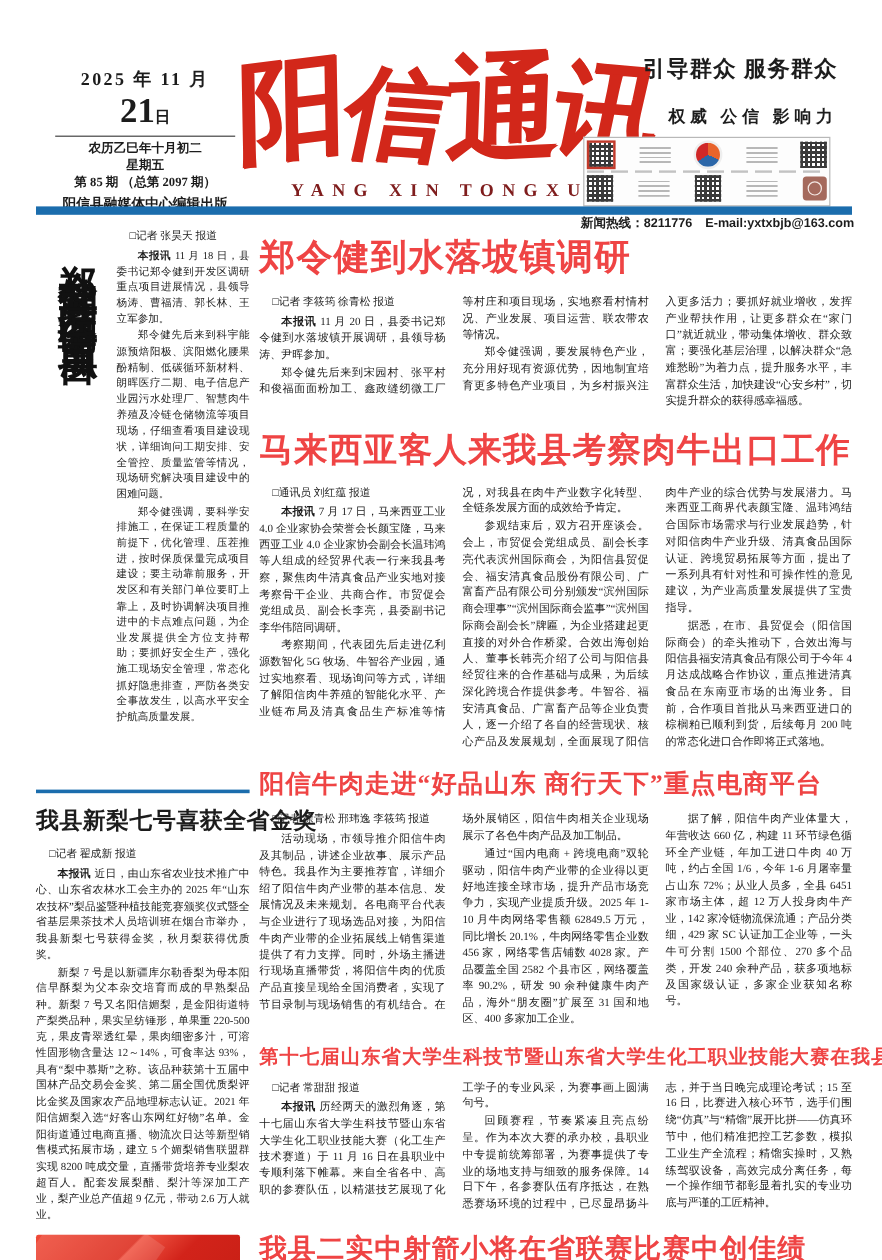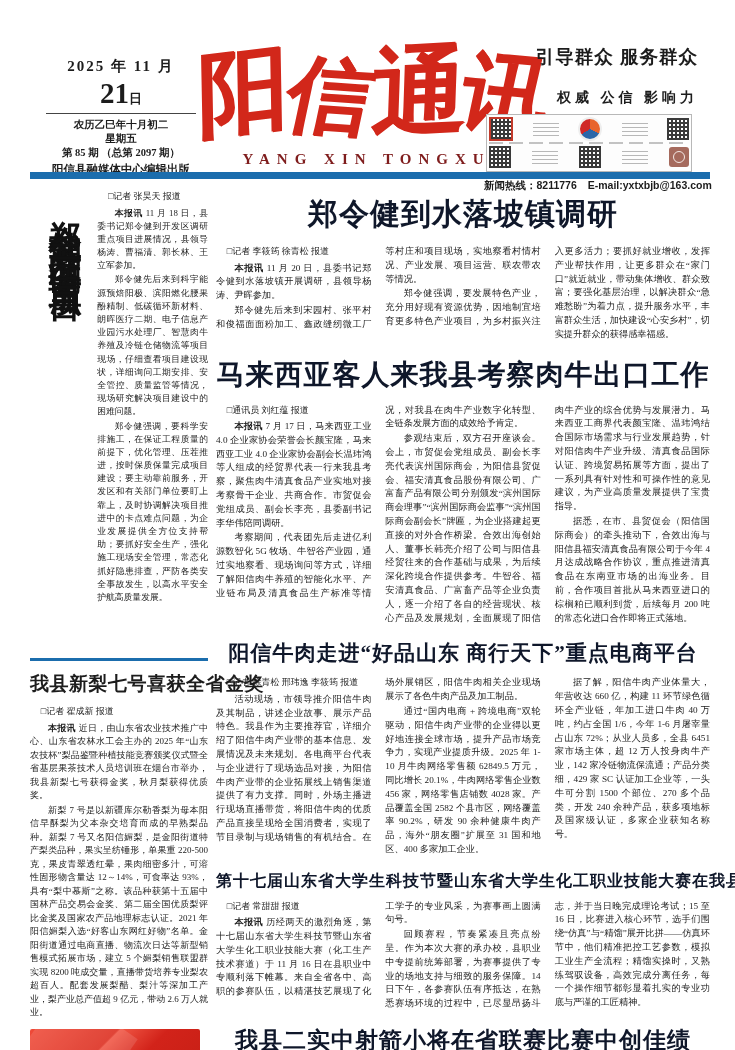--- a/index.html
+++ b/index.html
@@ -70,21 +70,21 @@
      background:linear-gradient(135deg,#ef4a38 0%,#dc2b1c 35%,#f05543 36%,#d2231a 55%,#c21d12 100%);
      display:flex;align-items:center;justify-content:center;overflow:hidden;}
   .banner:before{content:"";position:absolute;left:-20px;top:-30px;width:90px;height:160px;
      background:rgba(255,255,255,.12);transform:rotate(35deg);}
   .banner-text{color:#fff;font-size:31px;font-weight:900;letter-spacing:2px;
      font-family:"Liberation Sans","DejaVu Sans",sans-serif;z-index:1;}
   .wheat{color:#fff;font-size:26px;font-weight:bold;z-index:1;}
   .wheat.l{transform:rotate(-18deg);margin-right:4px;}
   .wheat.r{transform:rotate(18deg);margin-left:4px;}
   .right-col{position:absolute;left:216px;top:186px;width:494px;}
-  .headline{font-weight:900;text-align:center;color:#0f172a;letter-spacing:1px;white-space:nowrap;}
+  .headline{font-weight:900;color:#ef4444;letter-spacing:1px;white-space:nowrap;}
   .h-1{font-size:30px;margin:8px 0 10px;}
   .h-2{font-size:28px;margin:14px 0 10px;}
   .h-3{font-size:21px;margin:14px 0 9px;}
   .h-4{font-size:16px;margin:14px 0 8px;font-weight:700;}
   .h-5{font-size:23px;margin:14px 0 9px;}
   .art-body{column-count:3;column-gap:14px;font-size:9.2px;line-height:1.5;text-align:justify;}
 </style>
 </head>
 <body>
 

